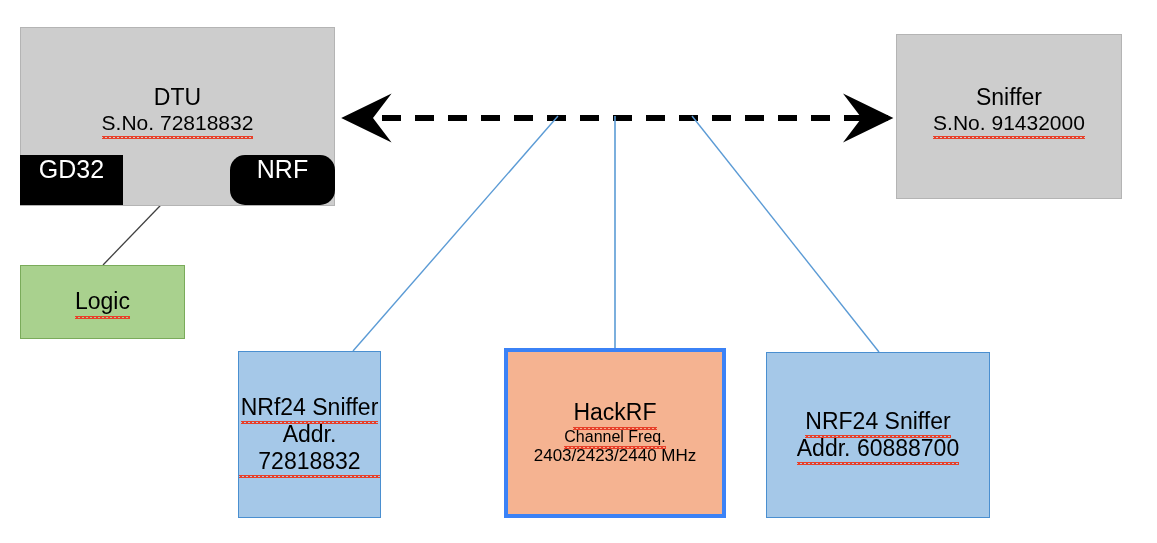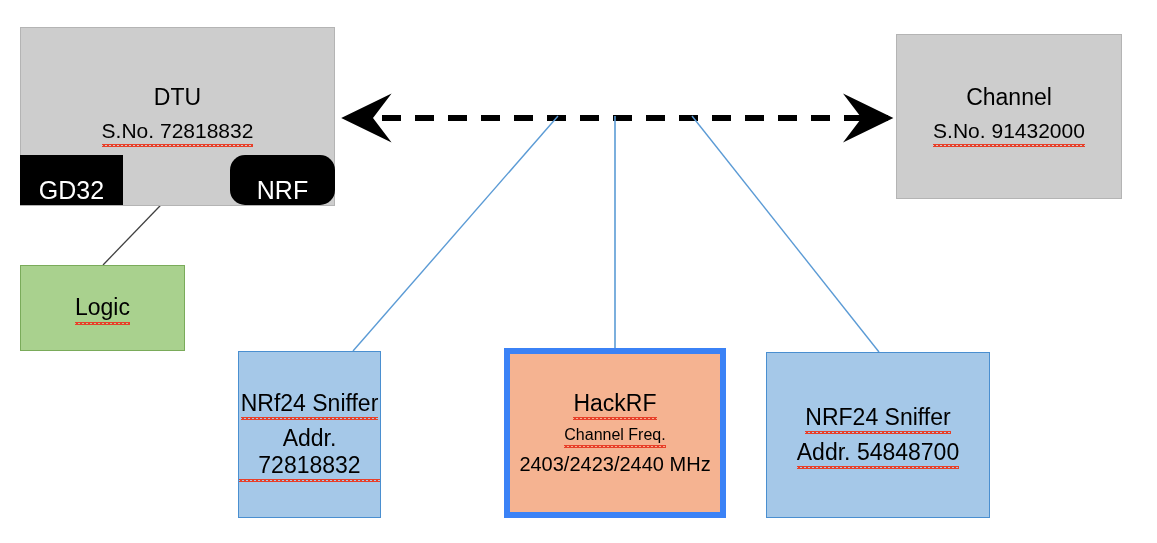--- a/index.html
+++ b/index.html
@@ -18,21 +18,20 @@
   .box {
     position: absolute;
     box-sizing: border-box;
     display: flex;
     flex-direction: column;
     align-items: center;
     justify-content: center;
     text-align: center;
     line-height: 1.18;
     color: #000000;
-    gap: 8px;
   }
   
   .box-grey {
     background: #cdcdcd;
     border: 1px solid #b4b4b4;
   }
   #dtu-box {
     left: 20px; top: 27px; width: 315px; height: 179px;
     justify-content: flex-start;
     padding-top: 56px;
@@ -45,53 +44,53 @@
   .dev-title { font-size: 23px; }
   .dev-sub   { font-size: 21px; position: relative; }
 
   
   .box-black {
     position: absolute;
     box-sizing: border-box;
     background: #000000;
     color: #ffffff;
     display: flex;
-    align-items: flex-end;
+    align-items: flex-start;
     justify-content: center;
     font-size: 25px;
   }
   #gd32-box { left: 20px;  top: 155px; width: 103px; height: 50px; }
   #nrf-box  { left: 230px; top: 155px; width: 105px; height: 50px; border-radius: 15px; }
 
   
   #logic-box {
-    left: 20px; top: 265px; width: 165px; height: 86px;
+    left: 20px; top: 265px; width: 165px; height: 74px;
     background: #a9d18e;
     border: 1px solid #7aab5a;
     font-size: 23px;
   }
 
   
   .box-blue {
     background: #a5c8e8;
     border: 1px solid #4a8fd0;
   }
   .box-orange {
     background: #f5b391;
-    border: 6px solid #3b82f6;
+    border: 4px solid #3b82f6;
   }
   #sniffer-left  { left: 238px; top: 351px; width: 143px; height: 167px; }
   #hackrf-box    { left: 504px; top: 348px; width: 222px; height: 170px; }
   #sniffer-right { left: 766px; top: 352px; width: 224px; height: 166px; }
 
   .sniffer-l1 { font-size: 23px; position: relative; }
   .sniffer-l2 { font-size: 23px; position: relative; }
   .hackrf-title { font-size: 23px; position: relative; margin-bottom: 1px; }
   .hackrf-l2 { font-size: 16px; position: relative; }
-  .hackrf-l3 { font-size: 20px; text-align: right; }
+  .hackrf-l3 { font-size: 17px; text-align: right; }
 
   
   .sq::after {
     content: "";
     position: absolute;
     left: 0; right: 0; bottom: -3px;
     height: 3px;
     background-image:
       linear-gradient(45deg, transparent 40%, #e8402a 40%, #e8402a 60%, transparent 60%),
       linear-gradient(-45deg, transparent 40%, #e8402a 40%, #e8402a 60%, transparent 60%);
@@ -149,37 +148,37 @@
   </div>
 
   <div class="box-black" id="gd32-box">
     <span>GD32</span>
   </div>
   <div class="box-black" id="nrf-box">
     <span>NRF</span>
   </div>
 
   <div class="box box-grey" id="inverter-box">
-    <div class="dev-title">Channel</div>
+    <div class="dev-title">Sniffer</div>
     <div class="dev-sub sq">S.No. 91432000</div>
   </div>
 
   <div class="box" id="logic-box">
     <div class="sq-inline sq">Logic</div>
   </div>
 
   <div class="box box-blue" id="sniffer-left">
     <div class="sniffer-l1 sq">NRf24 Sniffer</div>
     <div class="sniffer-l2 sq">Addr. 72818832</div>
   </div>
 
   <div class="box box-orange" id="hackrf-box">
     <div class="hackrf-title sq">HackRF</div>
     <div class="hackrf-l2 sq">Channel Freq.</div>
     <div class="hackrf-l3">2403/2423/2440 MHz</div>
   </div>
 
   <div class="box box-blue" id="sniffer-right">
     <div class="sniffer-l1 sq">NRF24 Sniffer</div>
-    <div class="sniffer-l2 sq">Addr. 54848700</div>
+    <div class="sniffer-l2 sq">Addr. 60888700</div>
   </div>
 
 </div>
 
 </body></html>

